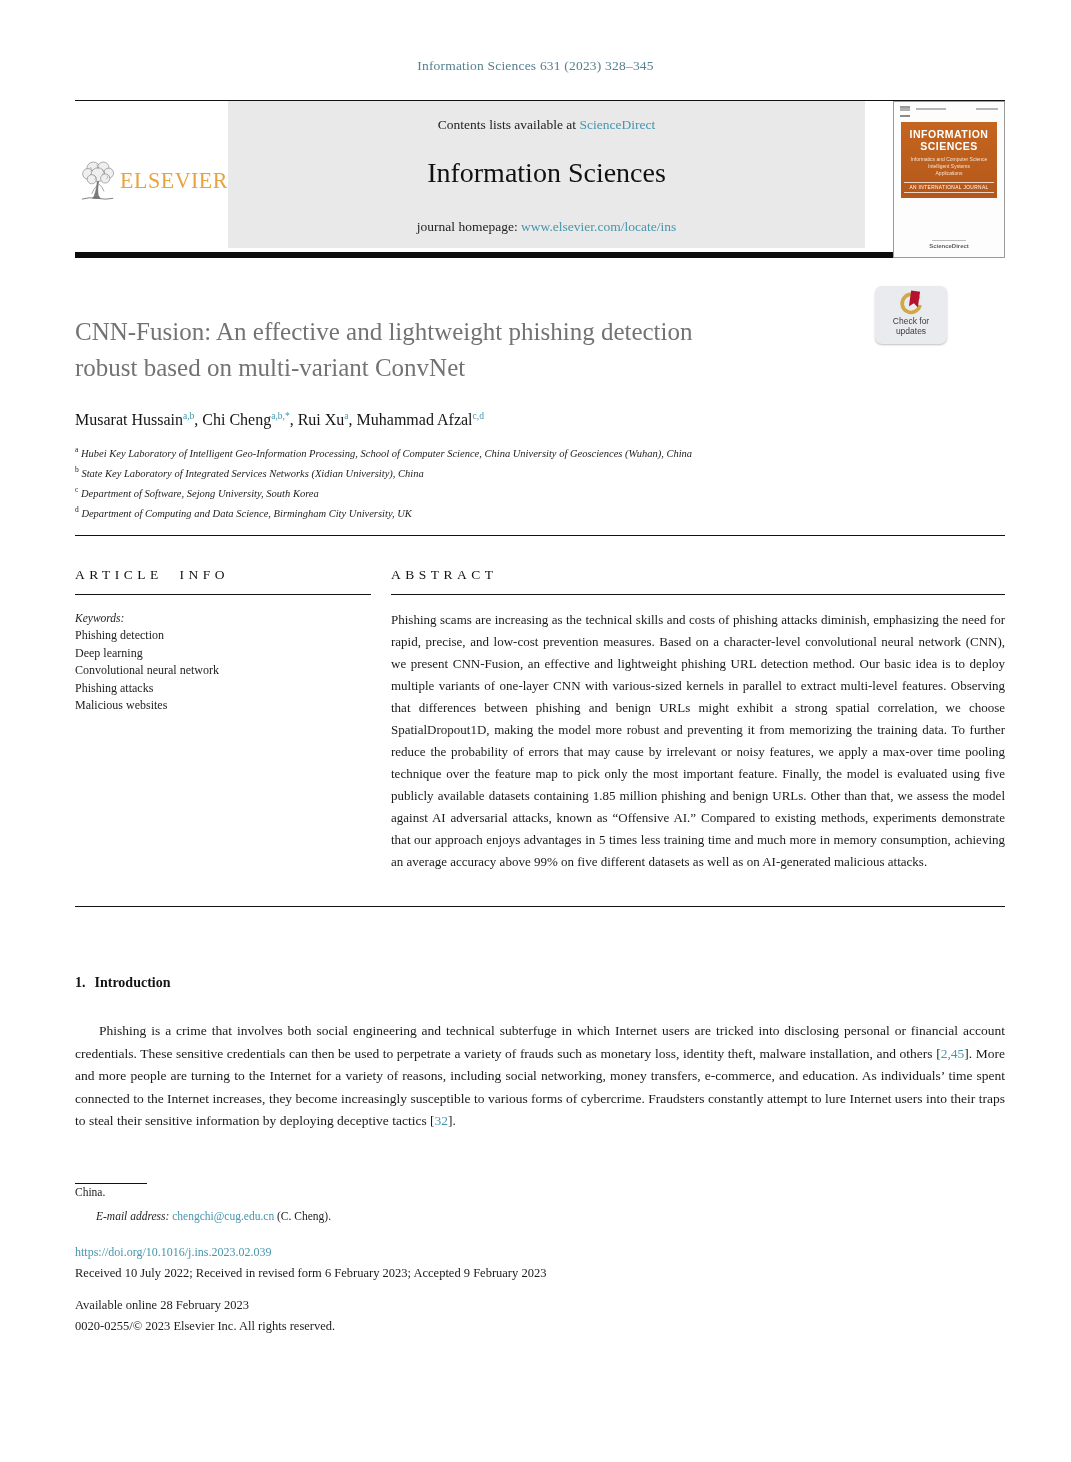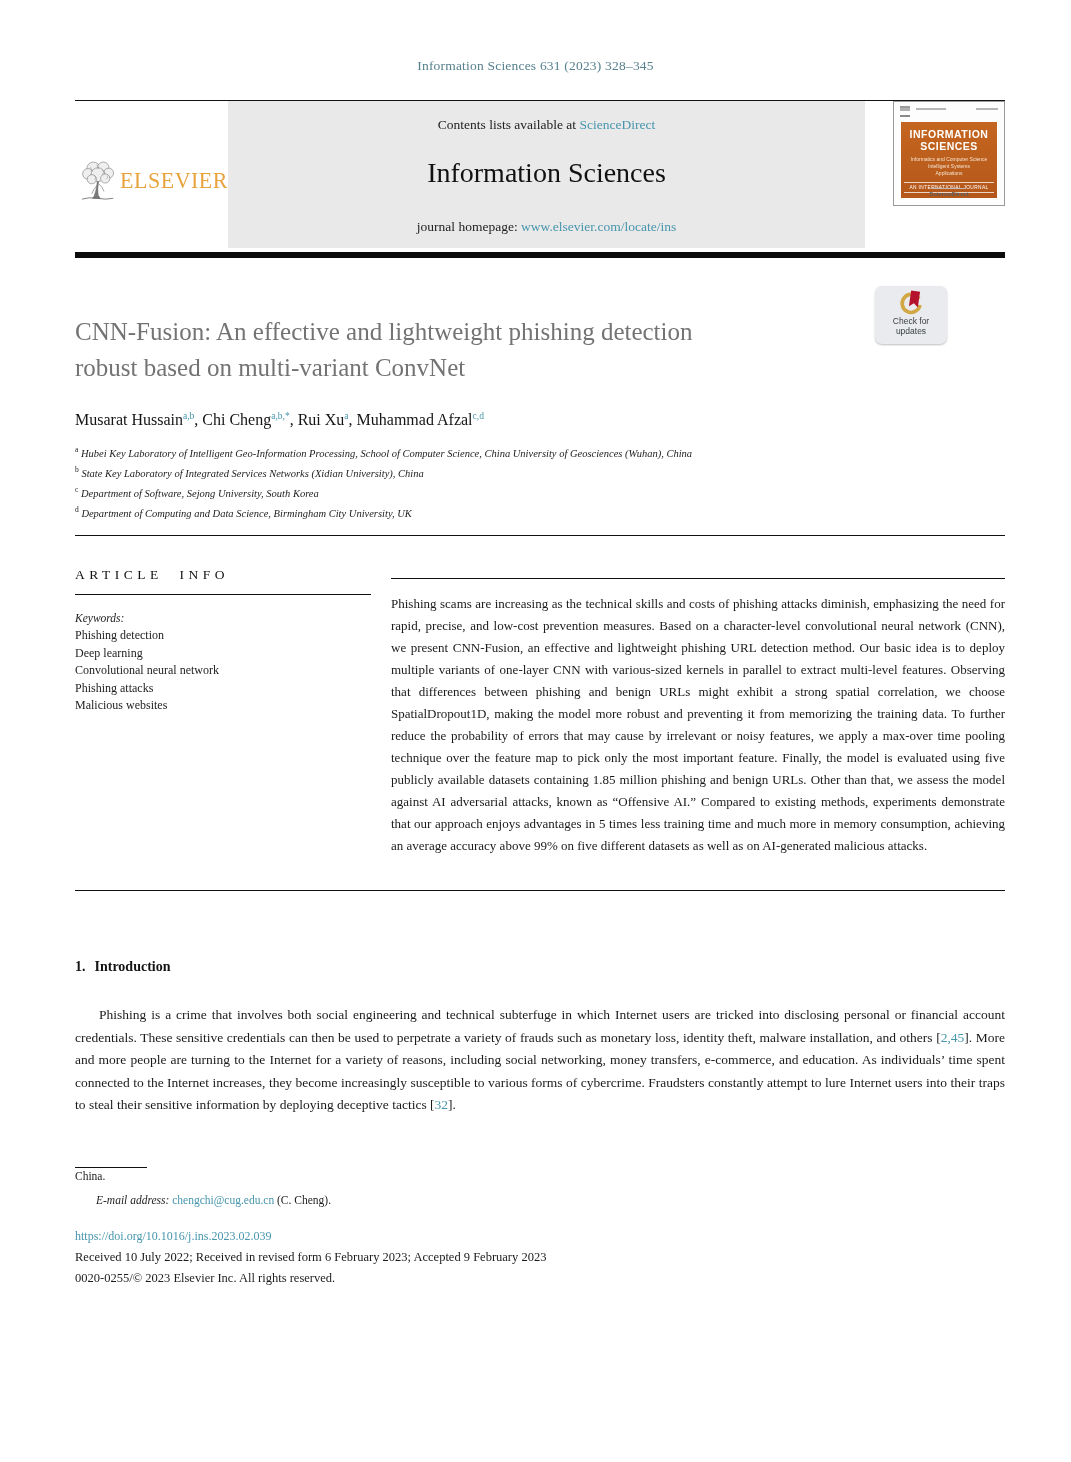--- a/index.html
+++ b/index.html
@@ -25,21 +25,21 @@
     transform:scaleY(1.05); font-weight:400;
   }
   .banner-box {
     flex:1; background:#e9e9e9; margin-right:28px; position:relative; text-align:center;
   }
   .contents-line { margin-top:16px; font-size:13.5px; color:#222; }
   .journal-title { margin-top:24px; font-size:28px; color:#111; }
   .homepage-line { position:absolute; bottom:13px; left:0; right:0; font-size:13.5px; color:#222; }
   .link { color:#4796ad; text-decoration:none; cursor:pointer; }
   .cover {
-    width:112px; height:105px; border:1px solid #9a9a9a; background:#fdfdfd;
+    width:112px; height:157px; border:1px solid #9a9a9a; background:#fdfdfd;
     position:relative; font-family:"Liberation Sans", sans-serif; cursor:pointer;
   }
   .cover-top { height:20px; position:relative; }
   .cover-minilogo { position:absolute; left:6px; top:4px; width:10px; height:11px;
     border-bottom:2px solid #8a8a8a; box-shadow:inset 0 2px 0 #9a9a9a, inset 0 5px 0 #b0b0b0; }
   .cover-bar-l { position:absolute; left:22px; top:6px; width:30px; height:2px; background:#b5b5b5; }
   .cover-bar-r { position:absolute; right:6px; top:6px; width:22px; height:2px; background:#b5b5b5; }
   .cover-orange {
     margin:0 7px; background:linear-gradient(#c4661f,#b5571a); color:#fff;
     padding:7px 3px 5px 3px; text-align:center;
@@ -212,20 +212,21 @@
       <div class="keywords">
         <div class="kw-label">Keywords:</div>
         <div class="kw-item">Phishing detection</div>
         <div class="kw-item">Deep learning</div>
         <div class="kw-item">Convolutional neural network</div>
         <div class="kw-item">Phishing attacks</div>
         <div class="kw-item">Malicious websites</div>
       </div>
     </div>
     <div class="col-right">
+      <div class="col-heading">ABSTRACT</div>
       <div class="col-rule"></div>
       <p class="abstract-text">Phishing scams are increasing as the technical skills and costs of phishing attacks diminish, emphasizing the need for rapid, precise, and low-cost prevention measures. Based on a character-level convolutional neural network (CNN), we present CNN-Fusion, an effective and lightweight phishing URL detection method. Our basic idea is to deploy multiple variants of one-layer CNN with various-sized kernels in parallel to extract multi-level features. Observing that differences between phishing and benign URLs might exhibit a strong spatial correlation, we choose SpatialDropout1D, making the model more robust and preventing it from memorizing the training data. To further reduce the probability of errors that may cause by irrelevant or noisy features, we apply a max-over time pooling technique over the feature map to pick only the most important feature. Finally, the model is evaluated using five publicly available datasets containing 1.85 million phishing and benign URLs. Other than that, we assess the model against AI adversarial attacks, known as “Offensive AI.” Compared to existing methods, experiments demonstrate that our approach enjoys advantages in 5 times less training time and much more in memory consumption, achieving an average accuracy above 99% on five different datasets as well as on AI-generated malicious attacks.</p>
     </div>
   </div>
 
   <div class="section-rule content-x"></div>
 
   <div class="content-x">
     <div class="intro-heading">
       <span class="num">1.</span><span>Introduction</span>
@@ -239,16 +240,17 @@
     <div class="fn-rule"></div>
     <div class="fn-line2">China.</div>
     <div class="fn-email">
       <span class="lbl">E-mail address:</span> <a class="link">chengchi@cug.edu.cn</a><span> (C. Cheng).</span>
     </div>
   </div>
 
   <div class="footer content-x">
     <div class="doi-line"><a class="link">https://doi.org/10.1016/j.ins.2023.02.039</a></div>
     <div class="received-line">Received 10 July 2022; Received in revised form 6 February 2023; Accepted 9 February 2023</div>
+    <div class="available-line">Available online 28 February 2023</div>
     <div class="issn-line">0020-0255/© 2023 Elsevier Inc.  All rights reserved.</div>
   </div>
 
 </div>
 
 </body></html>

